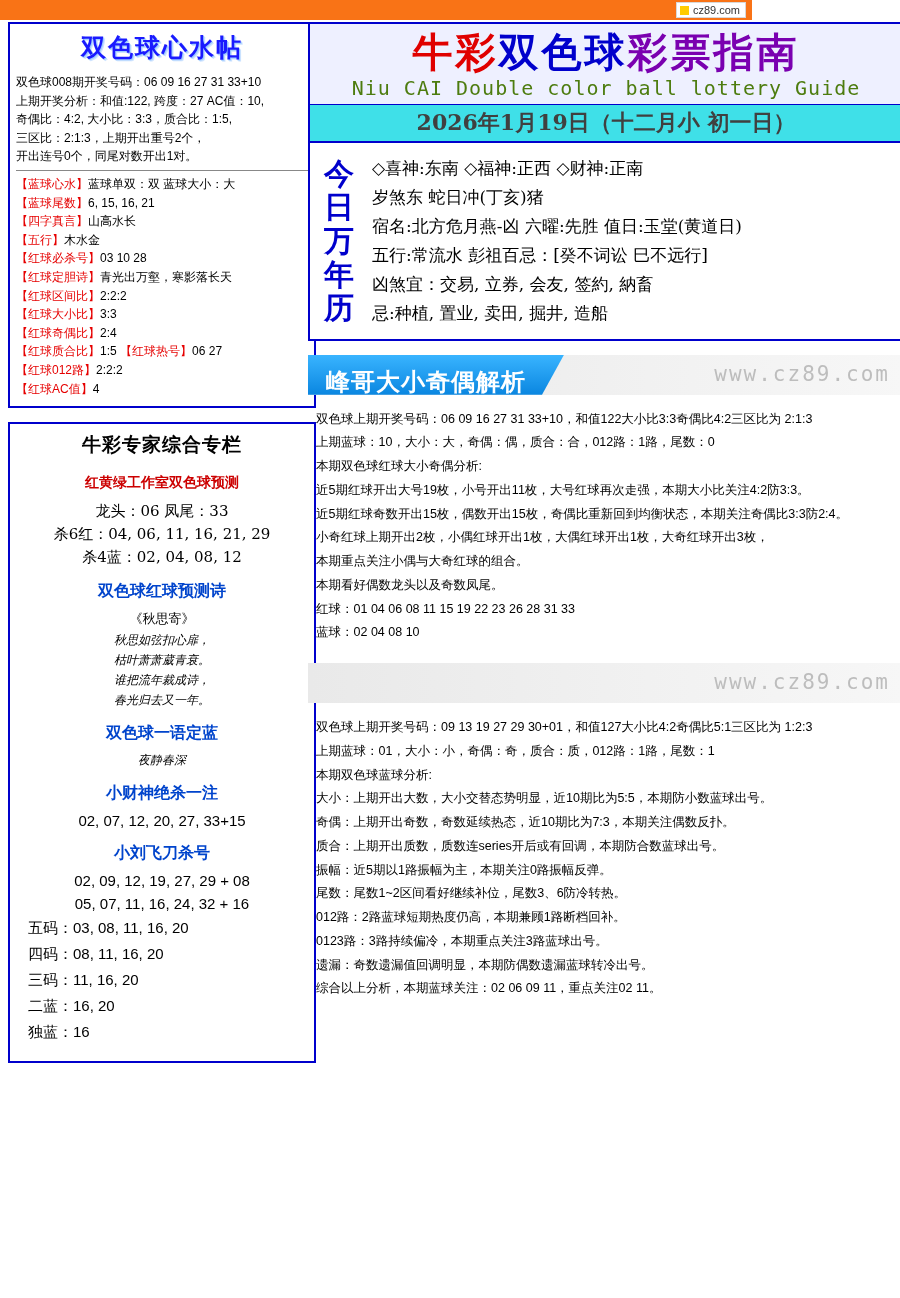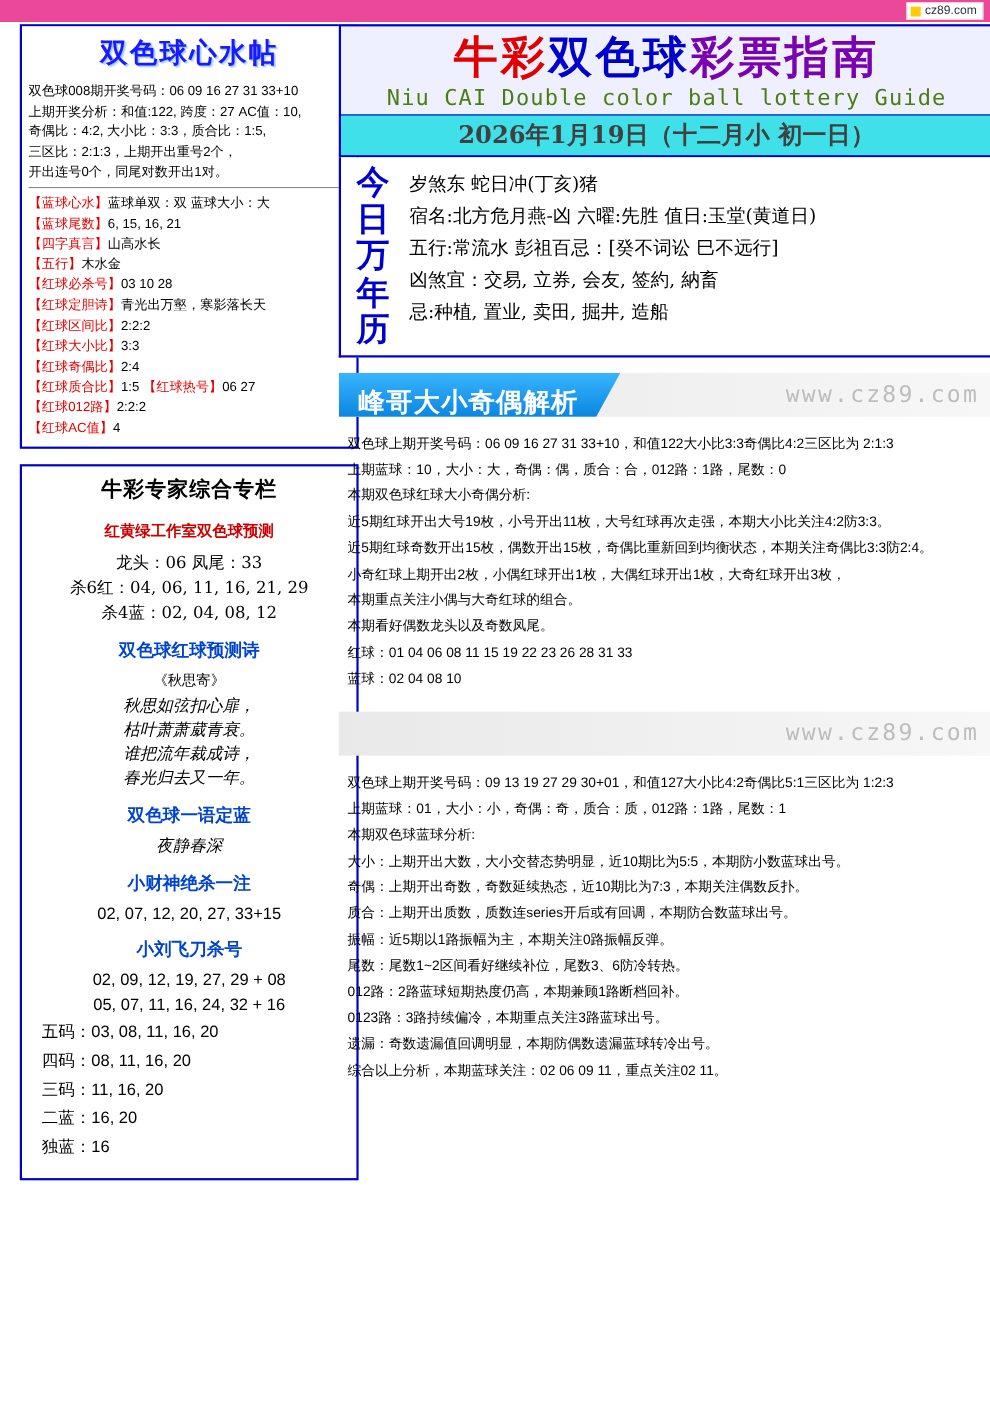--- a/index.html
+++ b/index.html
@@ -9,34 +9,34 @@
     font-family: "Liberation Sans", "DejaVu Sans", sans-serif;
   }
   .page {
     width: 900px; height: 1298px;
     position: relative;
     background: #fff;
     overflow: hidden;
   }
   
   .topbar {
-    position: absolute; top: 0; left: 0; width: 900px; height: 20px;
-    background: #ec4899;
+    position: absolute; top: 0; left: 0; width: 752px; height: 20px;
+    background: #f97316;
   }
   .cz-logo {
     position: absolute; right: 6px; top: 2px;
     background: #fff; border: 1px solid #d8d8d8;
     font-size: 11px; color: #333; padding: 1px 5px 1px 3px;
     display: flex; align-items: center; gap: 4px;
     font-family: "Liberation Sans", sans-serif;
   }
   .cz-logo .sq { width: 9px; height: 9px; background: #ffcc00; display: inline-block; }
 
   
-  .leftcol { position: absolute; left: 18px; top: 22px; width: 308px; }
+  .leftcol { position: absolute; left: 8px; top: 22px; width: 308px; }
 
   .panel {
     border: 2px solid #0000cc;
     background: #fff;
     margin-bottom: 14px;
   }
   .panel-head-img {
     background: #ffffff;
     text-align: center;
     padding: 7px 0 4px 0;
@@ -77,21 +77,21 @@
   }
   .kv-line {
     text-align: center; font-size: 15px; color: #000; margin: 4px 0;
     font-family: "DejaVu Serif","Liberation Serif",serif;
   }
   .poem-title {
     text-align: center; font-size: 13px; color: #000; margin: 6px 0 4px 0;
     font-family: "DejaVu Serif","Liberation Serif",serif;
   }
   .poem-line {
-    text-align: center; font-size: 15px; color: #000; margin: 3px 0;
+    text-align: center; font-size: 12px; color: #000; margin: 3px 0;
     font-family: "DejaVu Serif","Liberation Serif",serif;
     font-style: italic;
   }
   .num-line { text-align: center; font-size: 15px; margin: 6px 0; color: #000; }
   .fushi-line { font-size: 15px; margin: 7px 0 7px 10px; color: #000; }
 
   
   .rightcol { position: absolute; left: 288px; top: 22px; width: 596px; margin-left: 20px; }
 
   .masthead {
@@ -264,20 +264,21 @@
 
     <div class="almanac">
       <div class="almanac-side">
         <span>今</span>
         <span>日</span>
         <span>万</span>
         <span>年</span>
         <span>历</span>
       </div>
       <div class="almanac-main">
+        <div class="al-line">◇喜神:东南 ◇福神:正西 ◇财神:正南</div>
         <div class="al-line">岁煞东  蛇日冲(丁亥)猪</div>
         <div class="al-line">宿名:北方危月燕-凶  六曜:先胜  值日:玉堂(黄道日)</div>
         <div class="al-line">五行:常流水  彭祖百忌：[癸不词讼 巳不远行]</div>
         <div class="al-line">凶煞宜：交易, 立券, 会友, 签約, 納畜</div>
         <div class="al-line">忌:种植, 置业, 卖田, 掘井, 造船</div>
       </div>
     </div>
 
     <div class="banner-wrap">
       <div class="banner-tag">峰哥大小奇偶解析</div>

